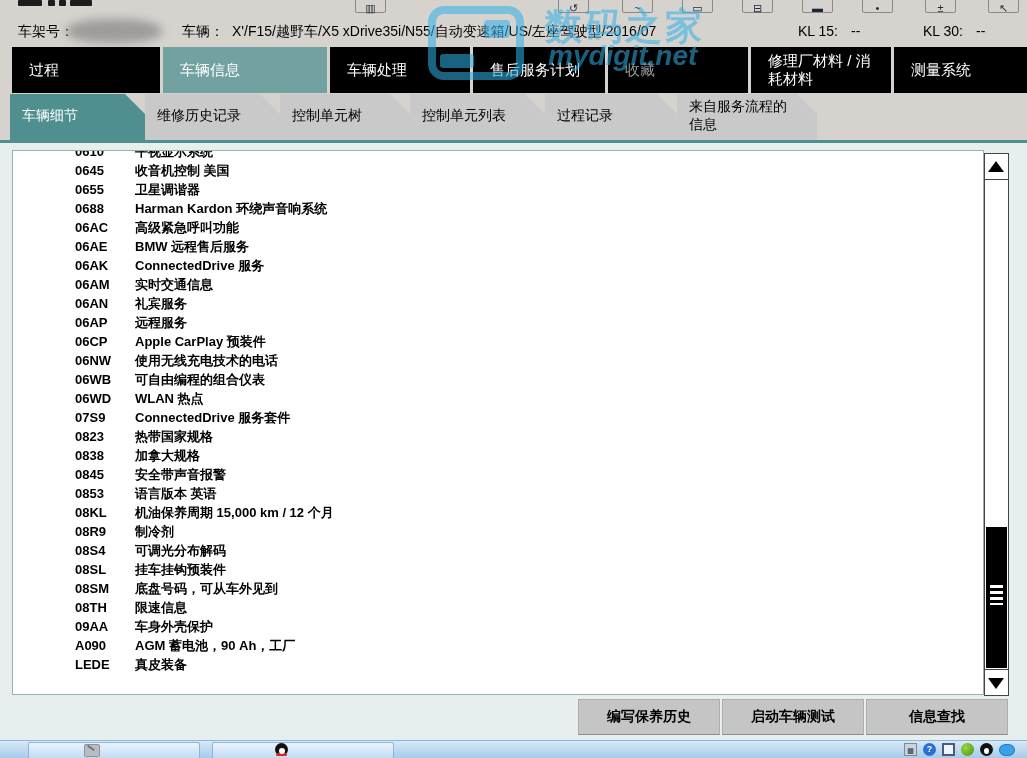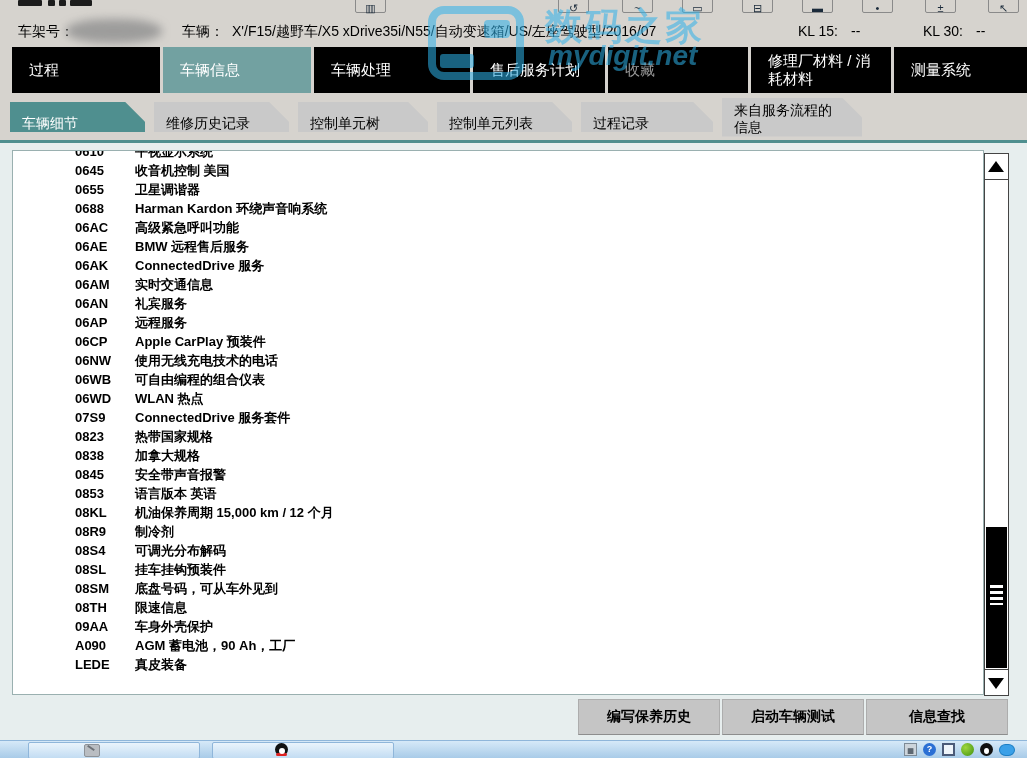--- a/index.html
+++ b/index.html
@@ -24,30 +24,30 @@
             filter:blur(5px);opacity:.8;}
   .vehicle-label{left:174px;}
   .vehicle-value{left:224px;}
   .kl15-label{left:790px;}.kl15-value{left:843px;}
   .kl30-label{left:915px;}.kl30-value{left:968px;}
 
   
   .main-tabs{position:absolute;top:47px;left:0;width:1027px;height:46px;display:flex;gap:3px;margin-left:12px;}
   .main-tab{background:#000;color:#fff;font-size:15px;display:flex;align-items:center;
             padding-left:17px;box-sizing:border-box;flex:0 0 auto;line-height:1.2;}
-  .main-tab:nth-child(1){width:148px}.main-tab:nth-child(2){width:148px}.main-tab:nth-child(3){width:156px}
+  .main-tab:nth-child(1){width:148px}.main-tab:nth-child(2){width:164px}.main-tab:nth-child(3){width:140px}
   .main-tab:nth-child(4){width:132px}.main-tab:nth-child(5){width:140px}
   .main-tab:nth-child(6){width:140px;padding-right:6px}.main-tab:nth-child(7){width:152px}
   .main-tab.active{background:#72a1a1;}
   .main-tab.disabled{color:#999;}
   .tab-sliver{flex:1;background:#000;}
 
   
-  .sub-tabs{position:absolute;top:94px;left:0;width:1027px;height:46px;display:flex;gap:9px;
-            padding-left:10px;box-sizing:border-box;align-items:center;}
+  .sub-tabs{position:absolute;top:94px;left:0;width:1027px;height:46px;display:flex;
+            padding-left:10px;box-sizing:border-box;}
   .sub-tab{background:#c9c9c9;color:#000;font-size:14px;padding:13px 0 0 12px;box-sizing:border-box;
            flex:0 0 auto;line-height:1.25;
            clip-path:polygon(0 0,calc(100% - 20px) 0,100% 20px,100% 100%,0 100%);}
   .sub-tab:nth-child(1){width:135px}.sub-tab:nth-child(2){width:135px}.sub-tab:nth-child(3){width:130px}
   .sub-tab:nth-child(4){width:135px}.sub-tab:nth-child(5){width:132px}
   .sub-tab:nth-child(6){width:140px;padding-top:4px;padding-right:20px}
   .sub-tab.active{background:#4f8f8f;color:#fff;}
   .teal-line{position:absolute;top:140px;left:0;width:1027px;height:3px;background:#4f8f8f;}
 
   

